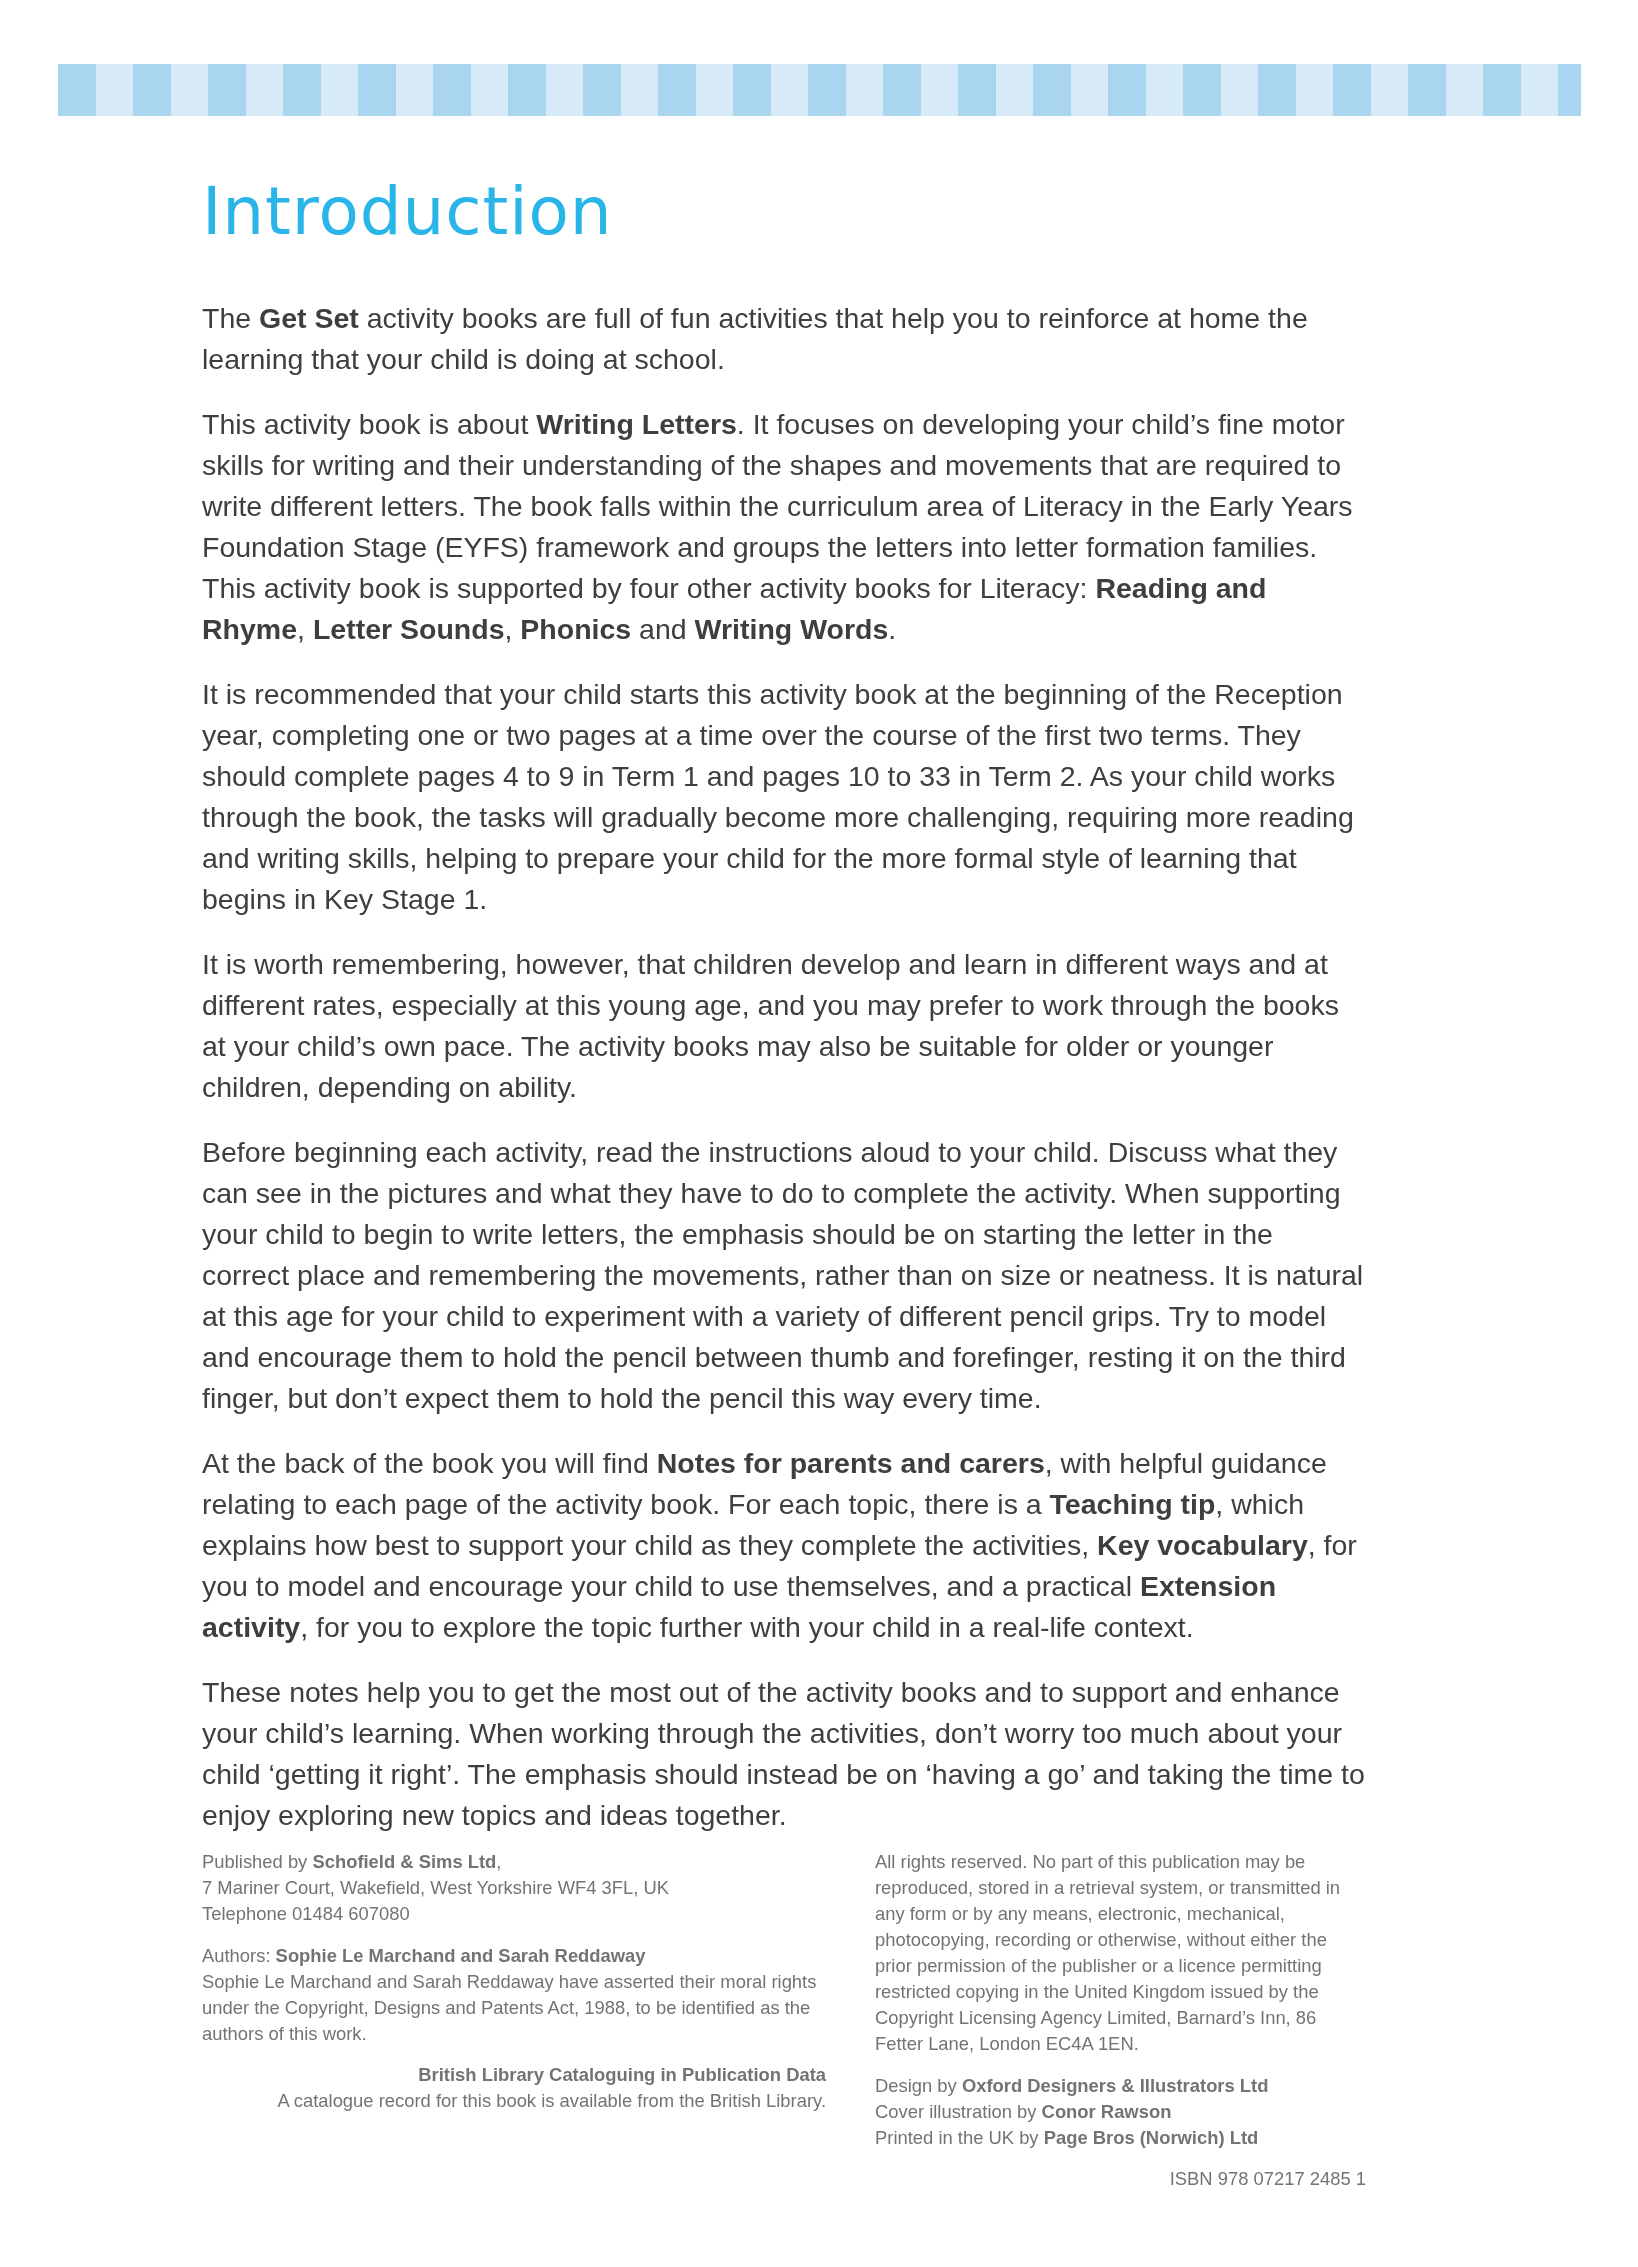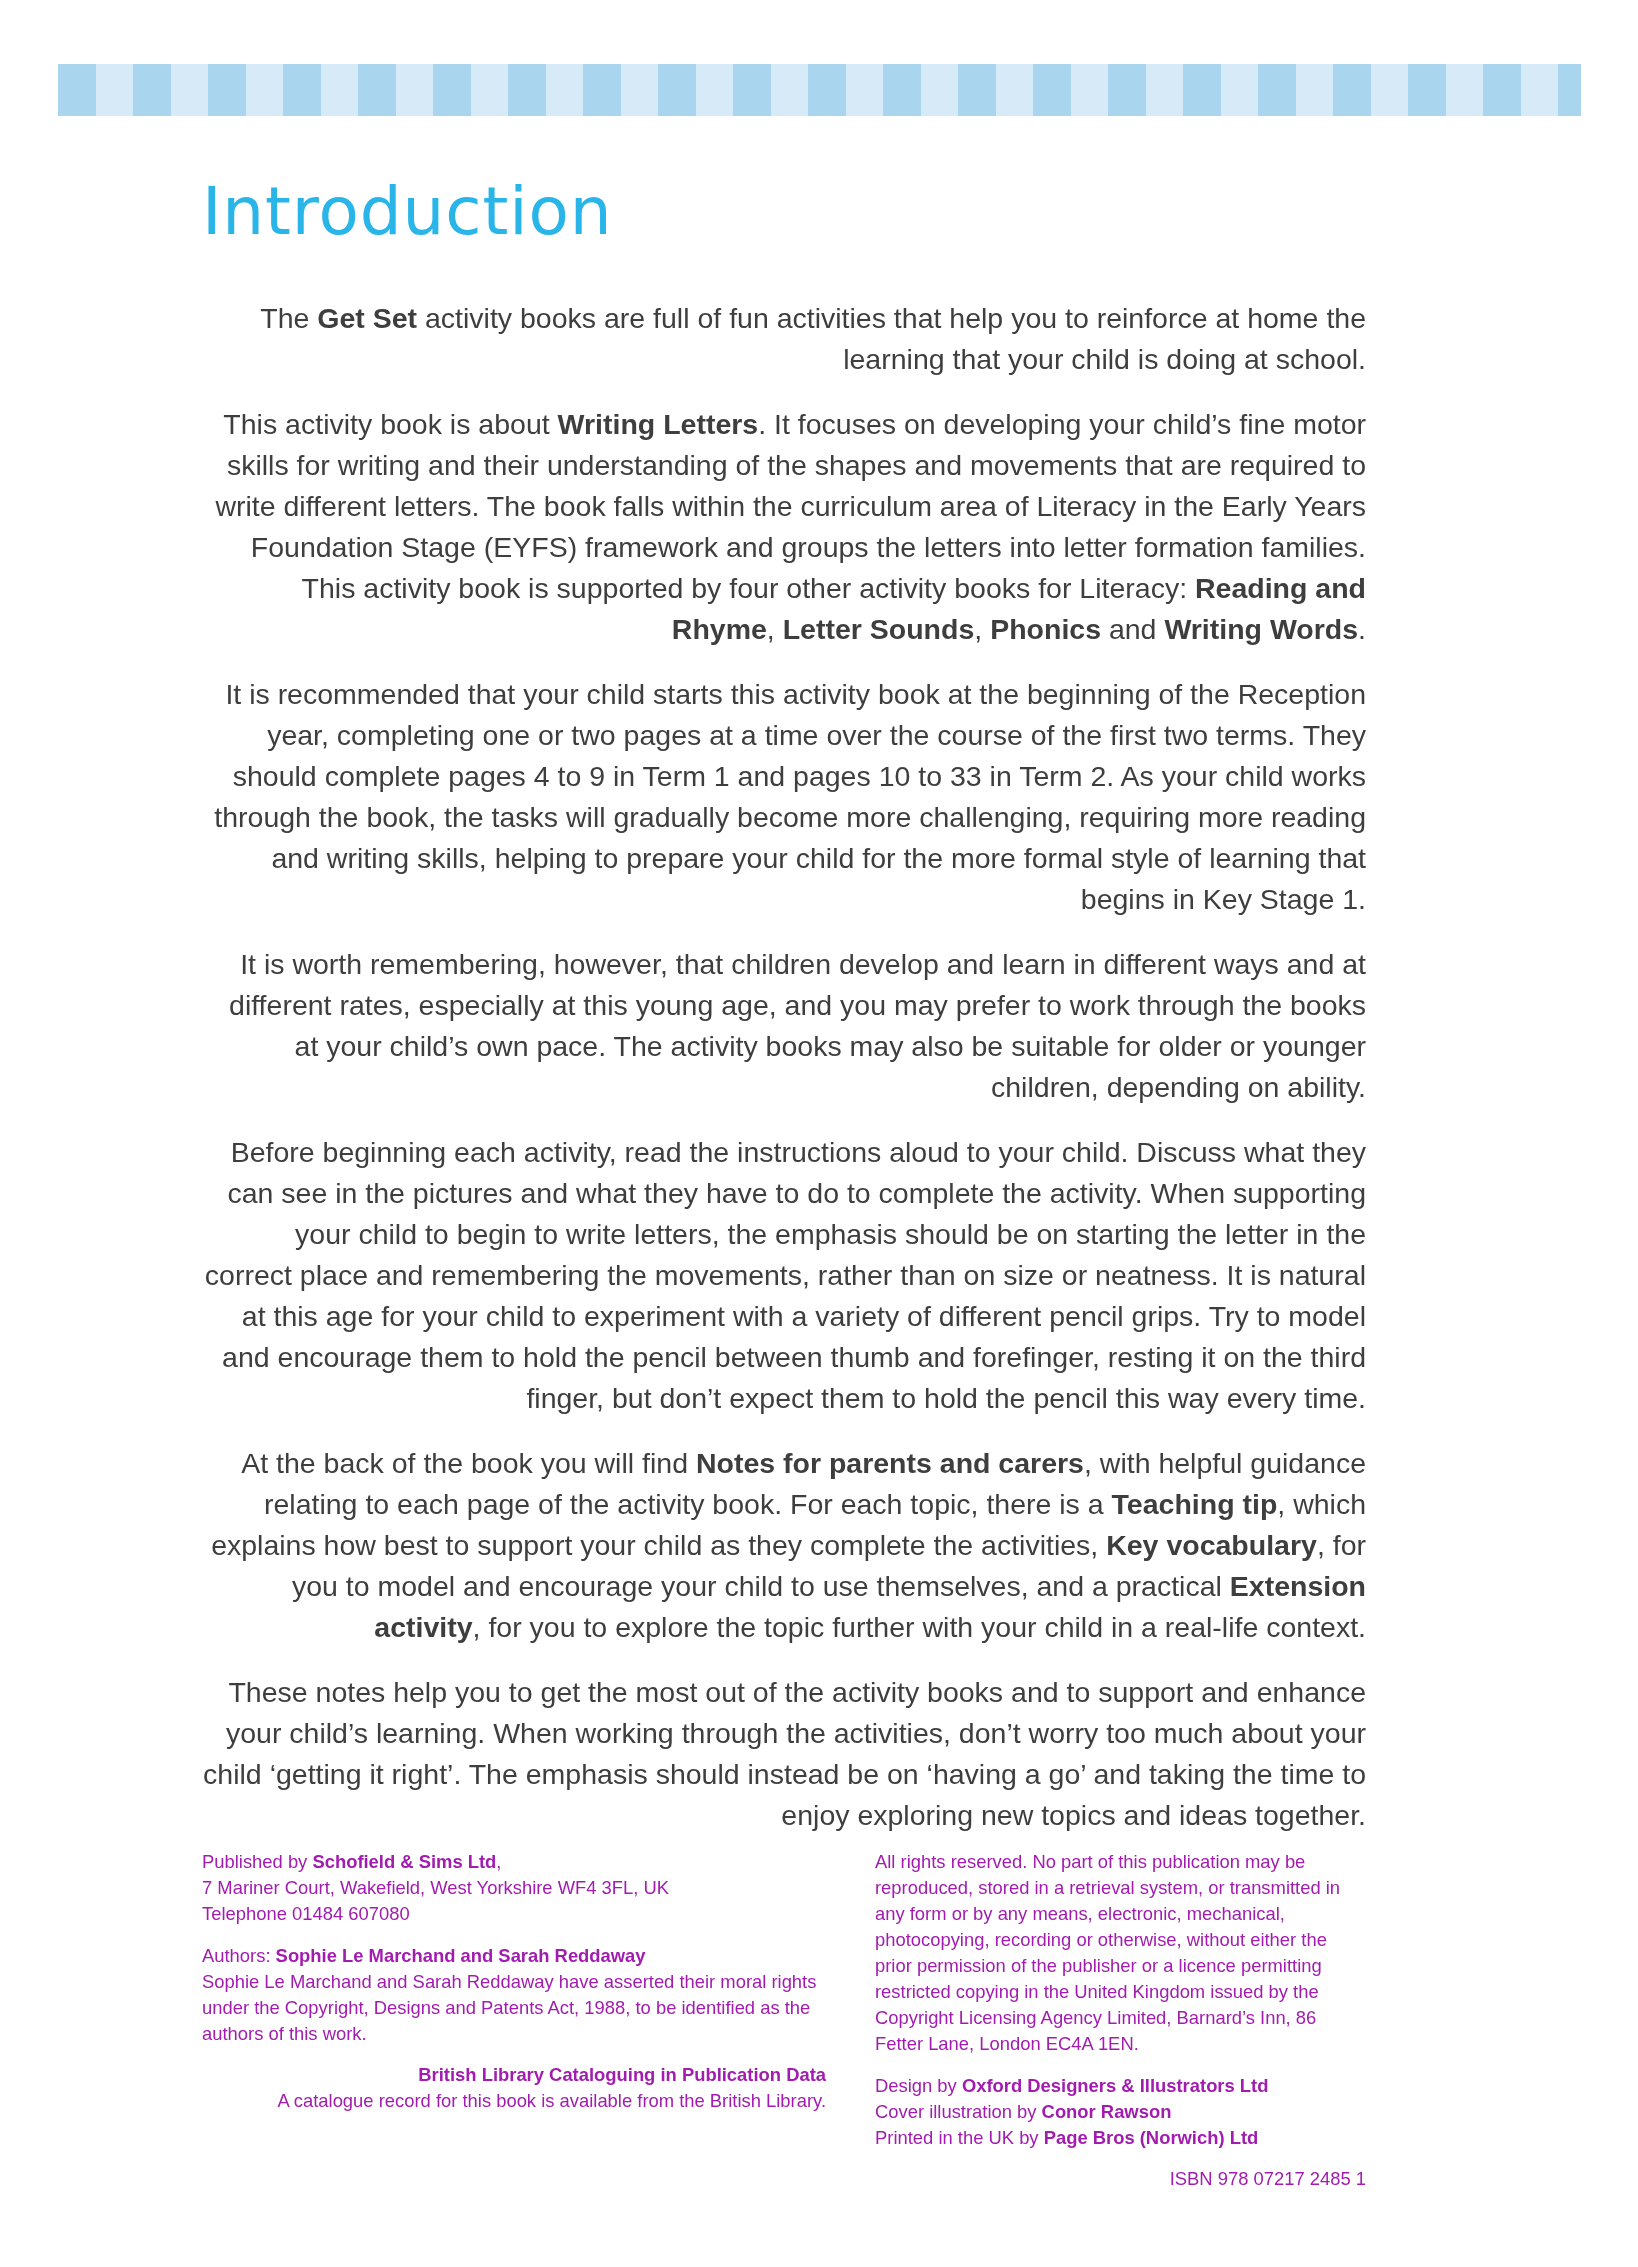--- a/index.html
+++ b/index.html
@@ -33,29 +33,29 @@
     font-family: "DejaVu Sans", "Liberation Sans", sans-serif;
     font-weight: 400;
     font-size: 66px;
     letter-spacing: 0.9px;
     color: #29b5e8;
   }
   p.para {
     margin: 0 0 24px 0;
     font-size: 28.5px;
     line-height: 41px;
-    text-align: right;
+    text-align: left;
   }
   .b { font-weight: bold; }
   .footer-col {
     position: absolute;
     top: 1849px;
     font-size: 18.4px;
     line-height: 26px;
-    color: #a21caf;
+    color: #737373;
   }
   .footer-left  { left: 202px; width: 624px; }
   .footer-right { left: 875px; width: 491px; }
   .fblock { margin: 0 0 15.6px 0; }
   .fblock:last-child { margin-bottom: 0; text-align: right; }
   .fline { margin: 0; }
 </style>
 </head>
 <body>
 

